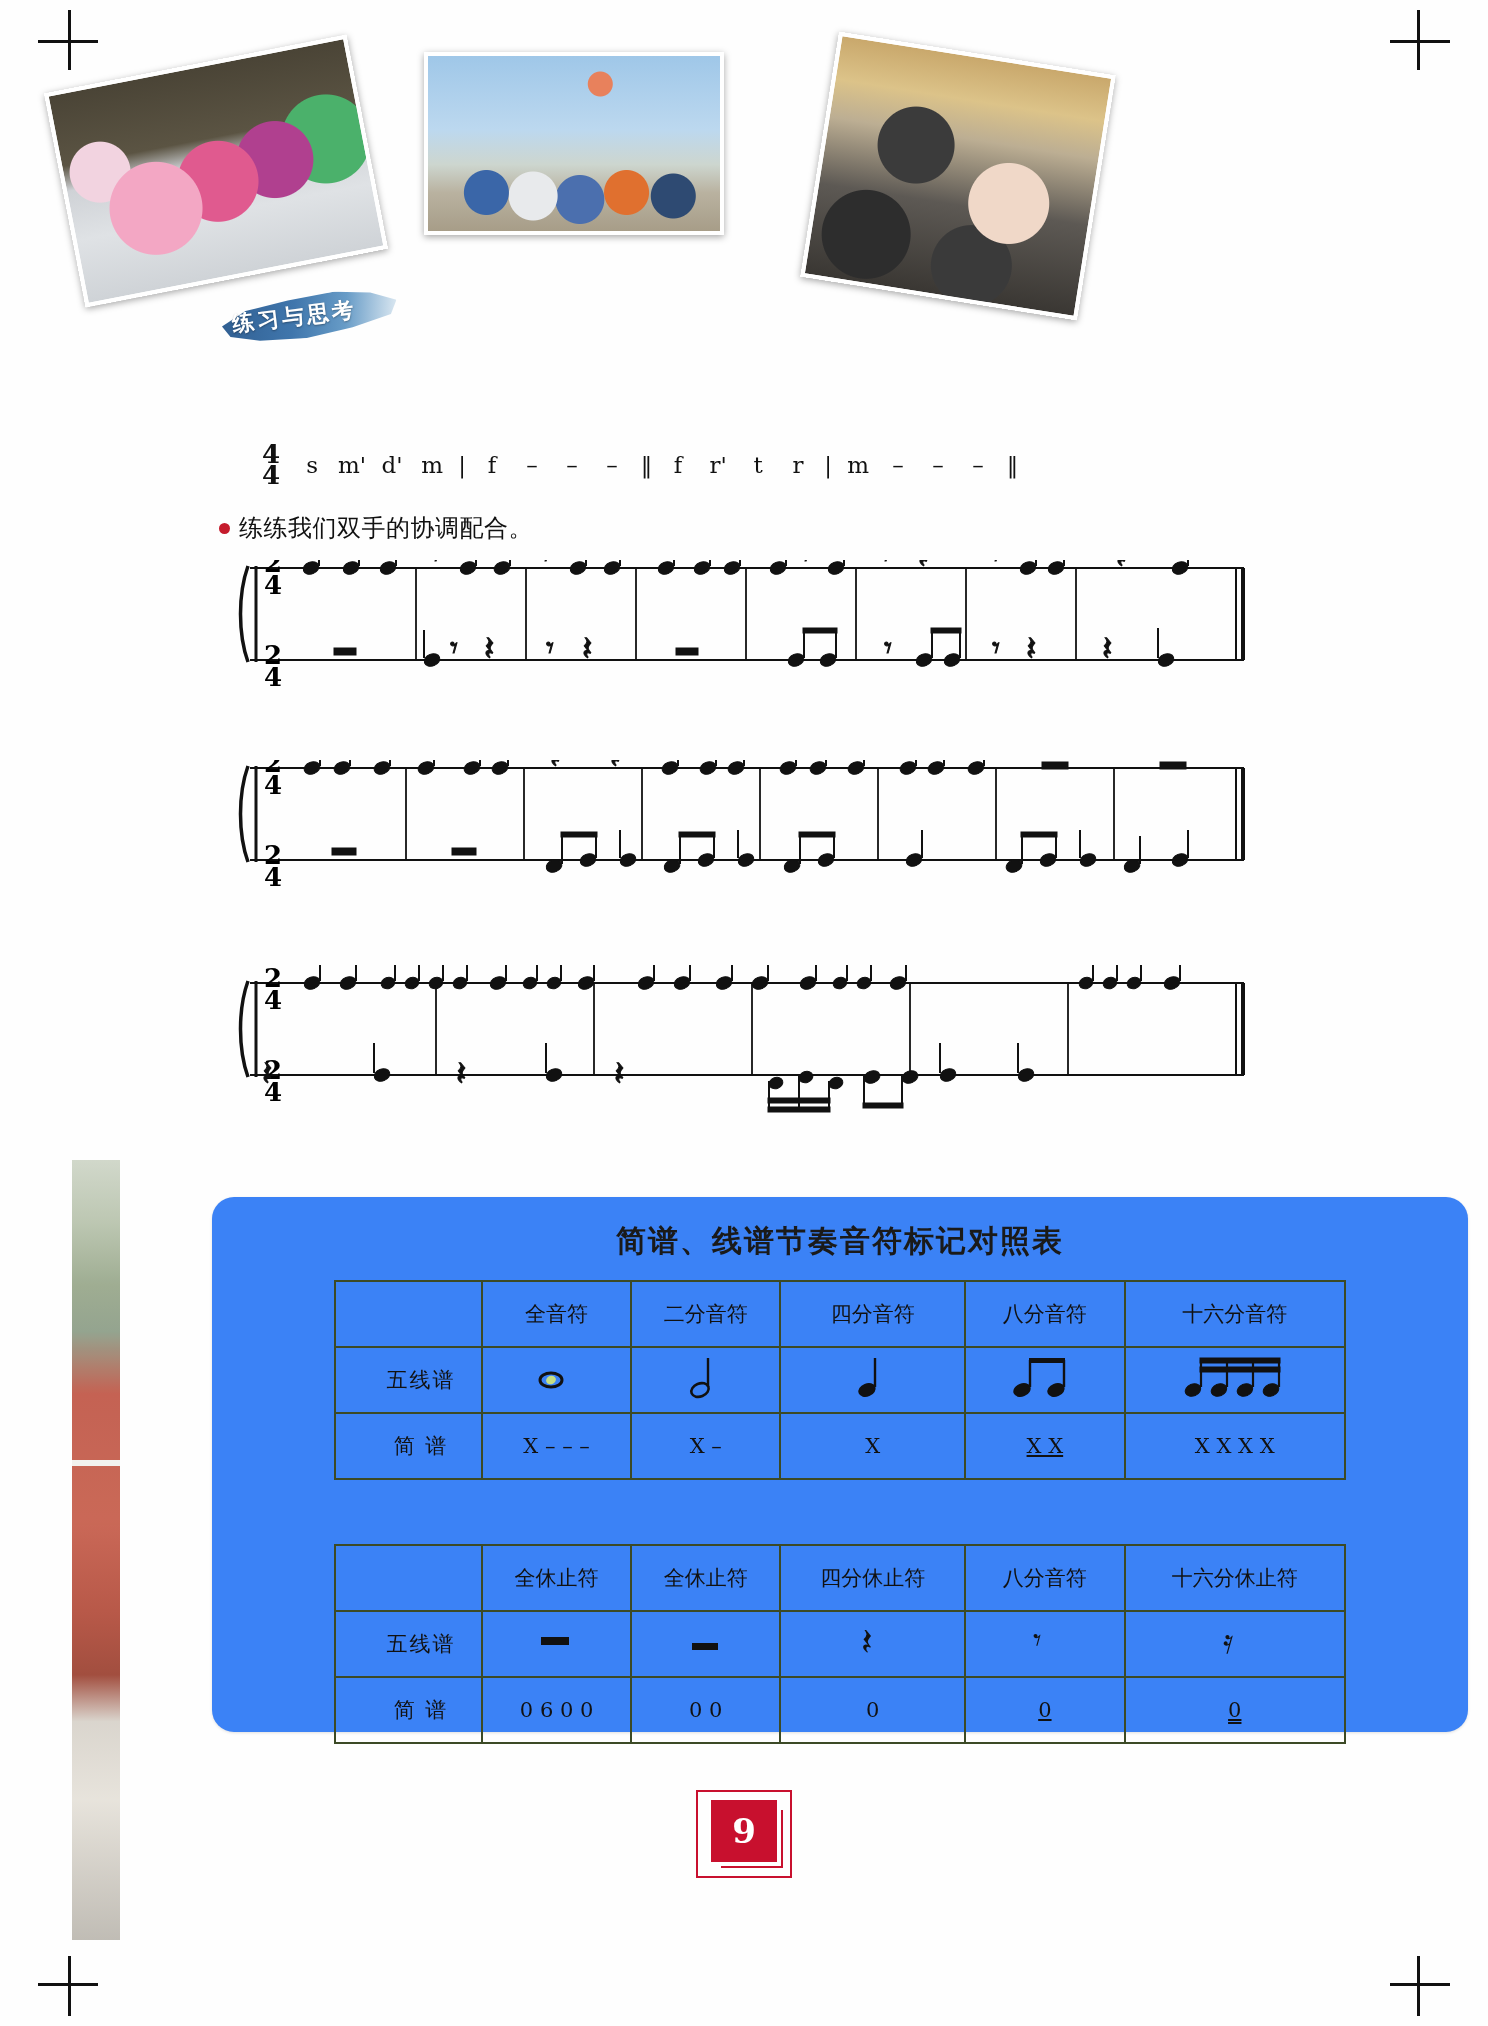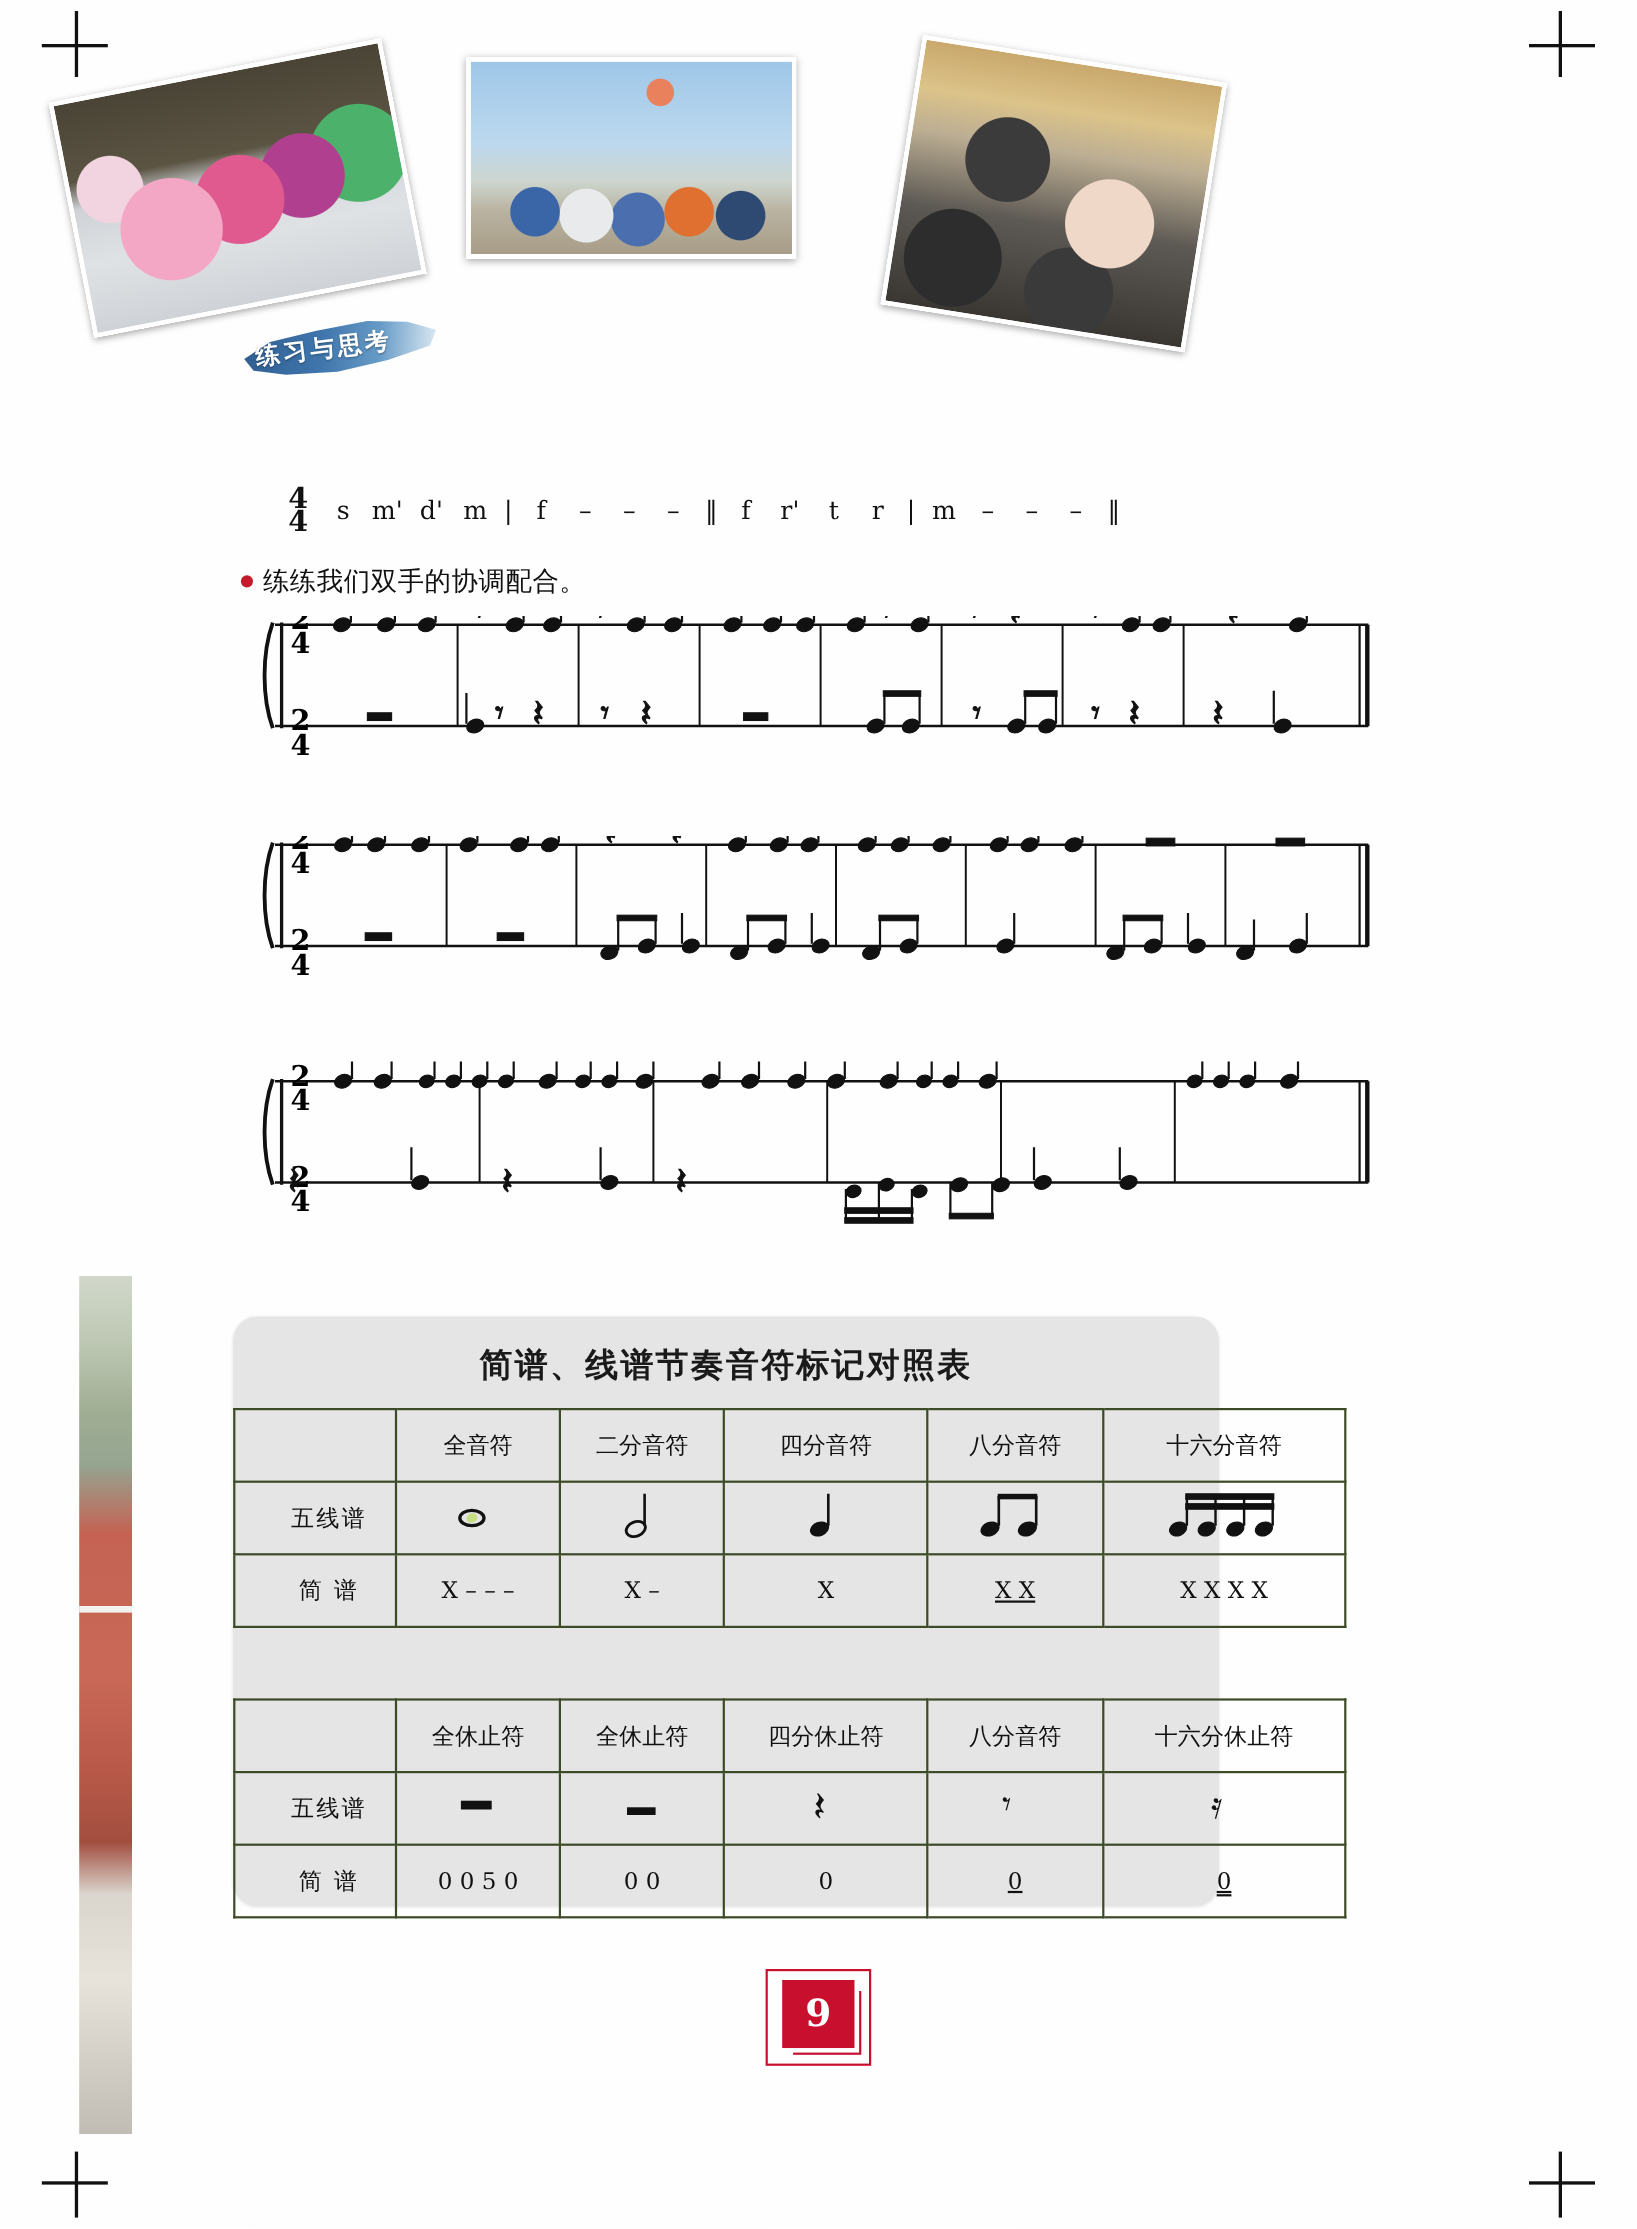--- a/index.html
+++ b/index.html
@@ -129,22 +129,22 @@
   
   .system { position:absolute; }
   .system svg { display:block; }
 
   #system-1 { left:236px; top:560px; }
   #system-2 { left:236px; top:760px; }
   #system-3 { left:236px; top:965px; }
 
   
   #reference-table {
-    position:absolute; left:212px; top:1197px; width:896px; height:535px;
-    background:#e5e5e5; border-radius:22px;
+    position:absolute; left:212px; top:1197px; width:1256px; height:535px;
+    background:#3b82f6; border-radius:22px;
     box-shadow:0 1px 3px rgba(0,0,0,.12);
   }
   #reference-table .tbl-title {
     text-align:center; font-size:30px; font-weight:bold; color:#1a1a1a;
     padding-top:24px; letter-spacing:2px;
     font-family:"DejaVu Sans", sans-serif;
   }
   .grid {
     margin:18px auto 16px; width:1012px;
     border-collapse:collapse;
@@ -691,21 +691,21 @@
               </svg>
         </td>
         <td>
           <svg class="notefig" width="40" height="46" viewBox="0 0 40 46">
                 <text x="8" y="34" font-family="DejaVu Serif, serif" font-size="34" fill="#111">𝄿</text>
               </svg>
         </td>
       </tr>
       <tr>
         <td class="rowhead">简  谱</td>
-        <td class="symcell">0 0 5 0</td>
+        <td class="symcell">0 6 0 0</td>
         <td class="symcell">0    0</td>
         <td class="symcell">0</td>
         <td class="symcell" style="text-decoration:underline">0</td>
         <td class="symcell" style="text-decoration:underline; text-decoration-style:double">0</td>
       </tr>
     </tbody>
       </table>
   </div>
 
   <div id="page-number-frame"></div>

